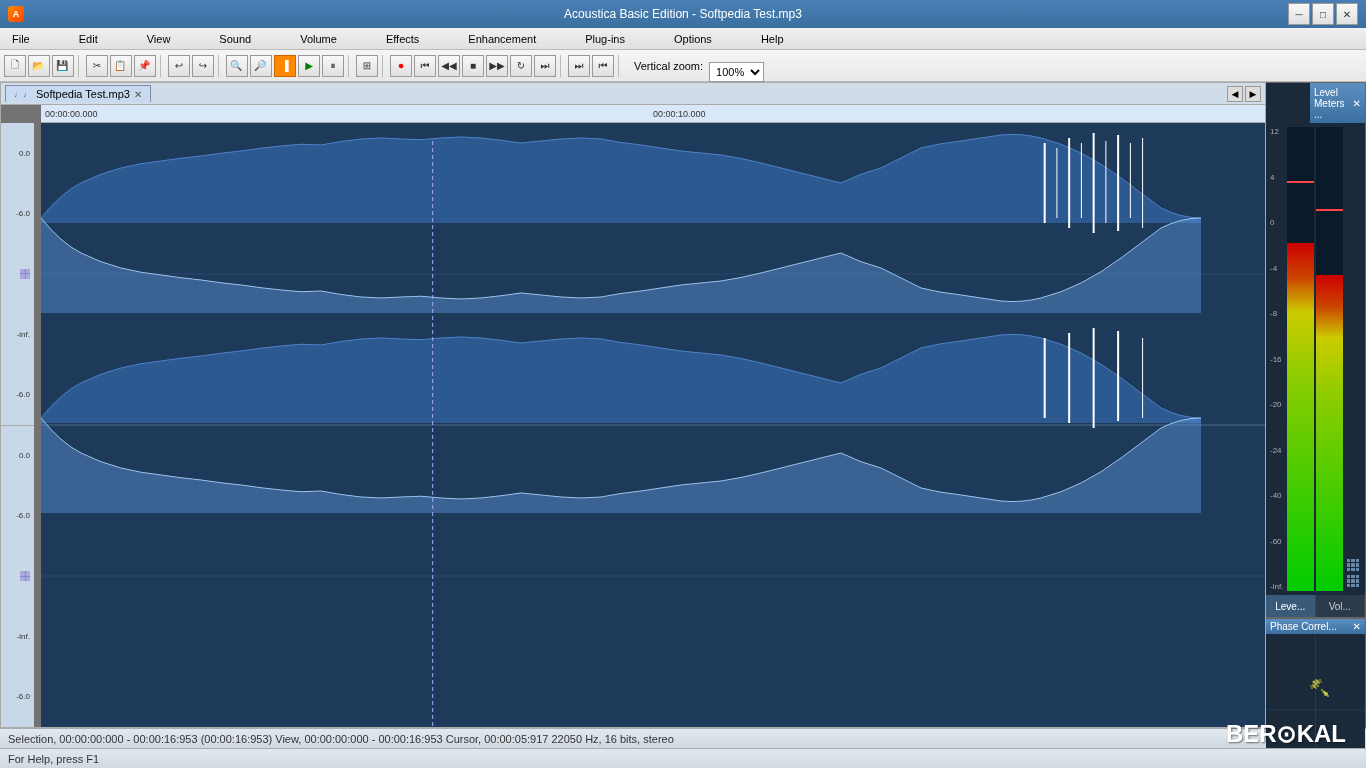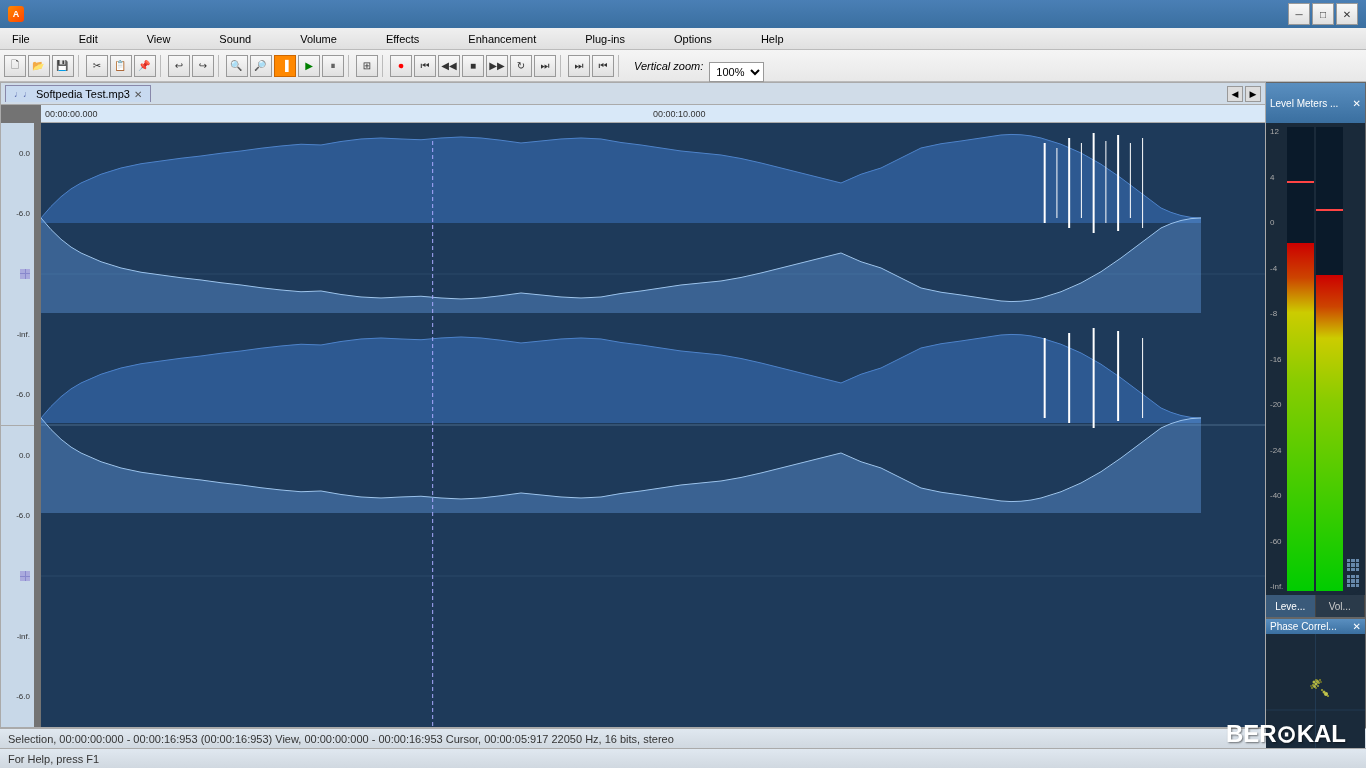--- a/index.html
+++ b/index.html
@@ -46,21 +46,21 @@
       align-items: center;
       padding: 0 4px;
       gap: 2px;
     }
     .tb-btn {
       width: 22px; height: 22px; display: flex; align-items: center; justify-content: center;
       background: linear-gradient(to bottom, #f8f8f8, #e0e0e0);
       border: 1px solid #999; cursor: pointer; font-size: 10px; color: #333;
     }
     .tb-separator { width: 4px; height: 22px; border-left: 1px solid #bbb; margin: 0 2px; }
-    .tb-label { font-size: 11px; margin-left: 8px; margin-right: 4px; font-style: italic; }
+    .tb-label { font-size: 11px; margin-left: 8px; margin-right: 4px; }
     .tb-select {
       height: 20px; font-size: 11px; border: 1px solid #999;
       background: white; padding: 0 2px; margin-top: 12px;
     }
 
     
     #main-area {
       display: flex;
       flex-direction: column;
       height: calc(768px - 28px - 22px - 32px - 20px);
@@ -164,20 +164,21 @@
       display: flex;
       flex-direction: column;
     }
     #level-meters-header {
       background: linear-gradient(to bottom, #5a8fc0, #3a6fa0);
       color: white;
       font-size: 10px;
       padding: 20px 4px;
       display: flex; justify-content: space-between; align-items: center;
       height: 18px;
+      margin-left: 44px;
     }
     #level-meters-body {
       flex: 1;
       background: #1a2a3a;
       display: flex;
       padding: 4px;
       gap: 2px;
       border-radius: 18px;
     }
     .meter-scale {
@@ -349,20 +350,21 @@
       color: white; font-size: 9px; font-weight: bold;
     }
   </style>
 </head>
 <body>
 
 <div id="title-bar">
   <div class="title-left">
     <div class="app-icon">A</div>
   </div>
+  <span class="title-text">Acoustica Basic Edition - Softpedia Test.mp3</span>
   <div class="title-controls">
     <div class="tb-btn">─</div>
     <div class="tb-btn">□</div>
     <div class="tb-btn close">✕</div>
   </div>
 </div>
 
 <div id="menu-bar">
   <span class="menu-item">File</span>
   <span class="menu-item">Edit</span>

